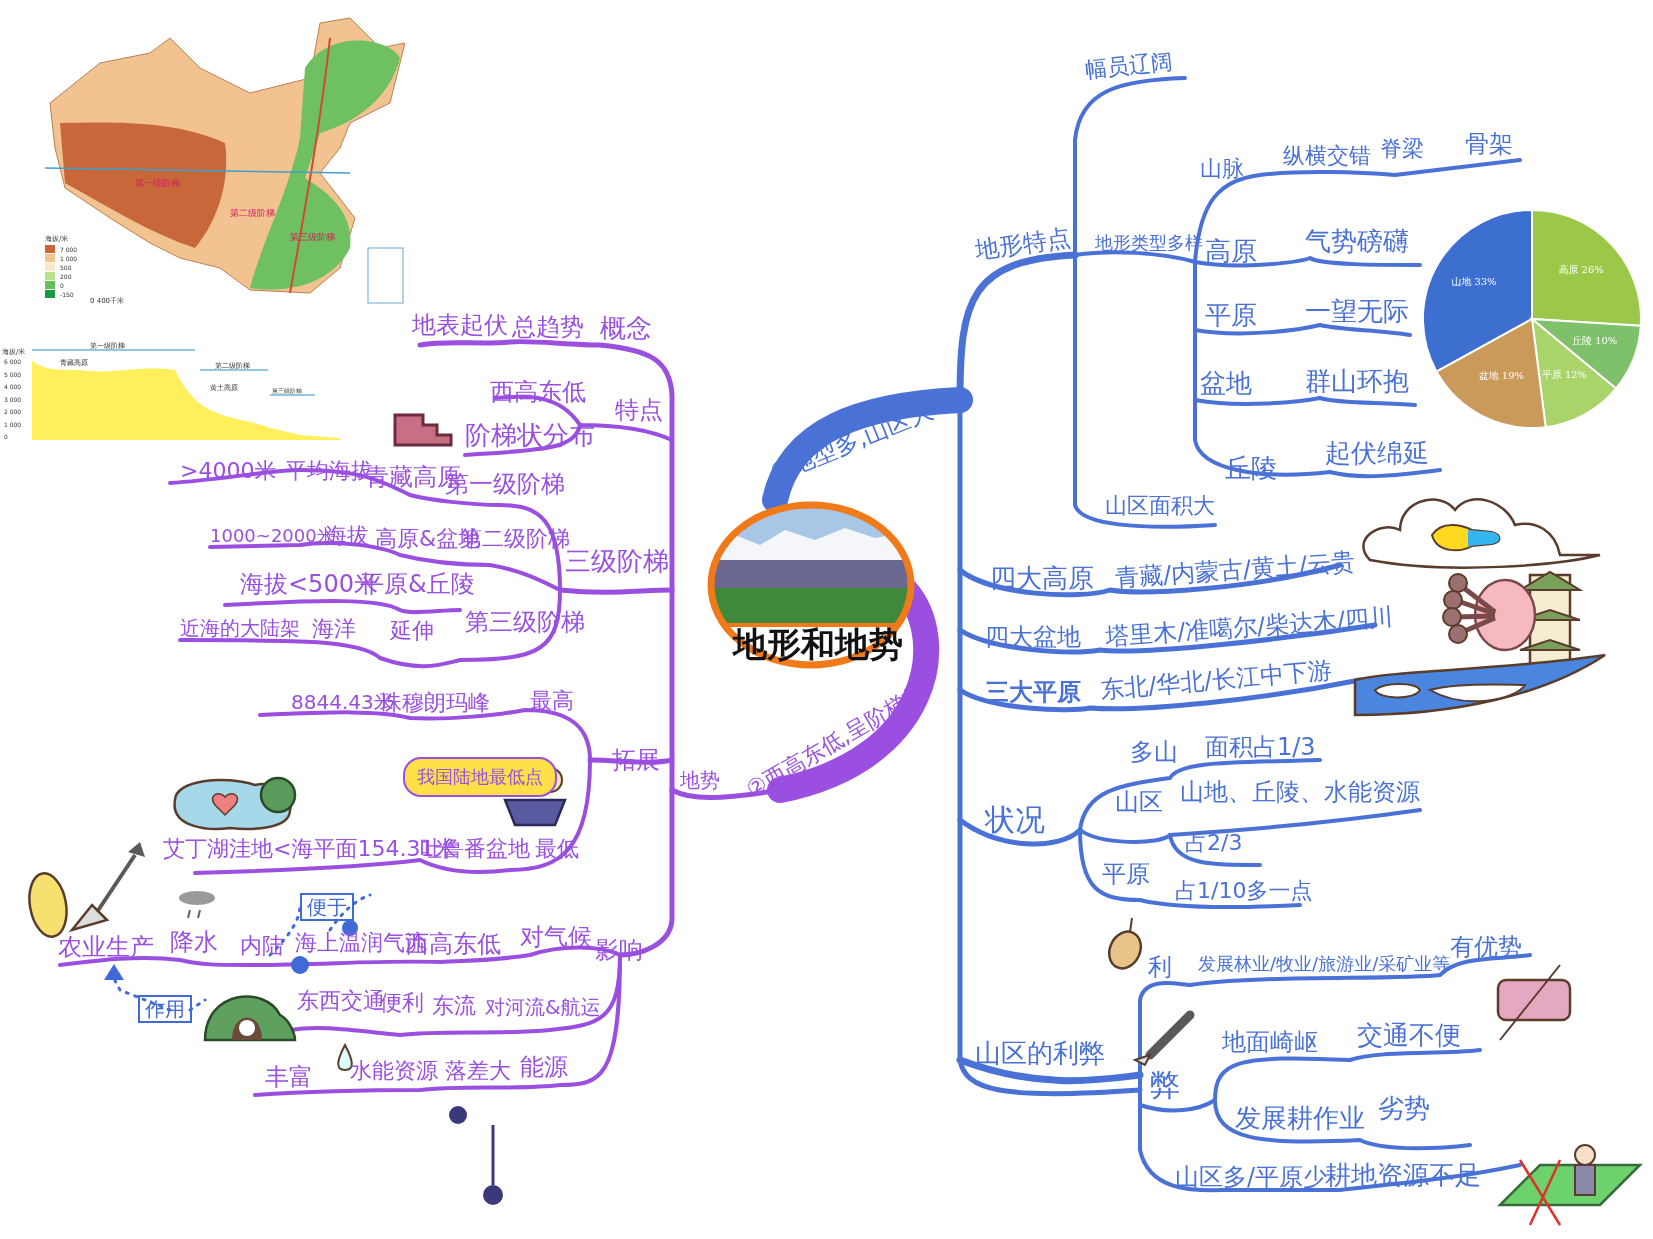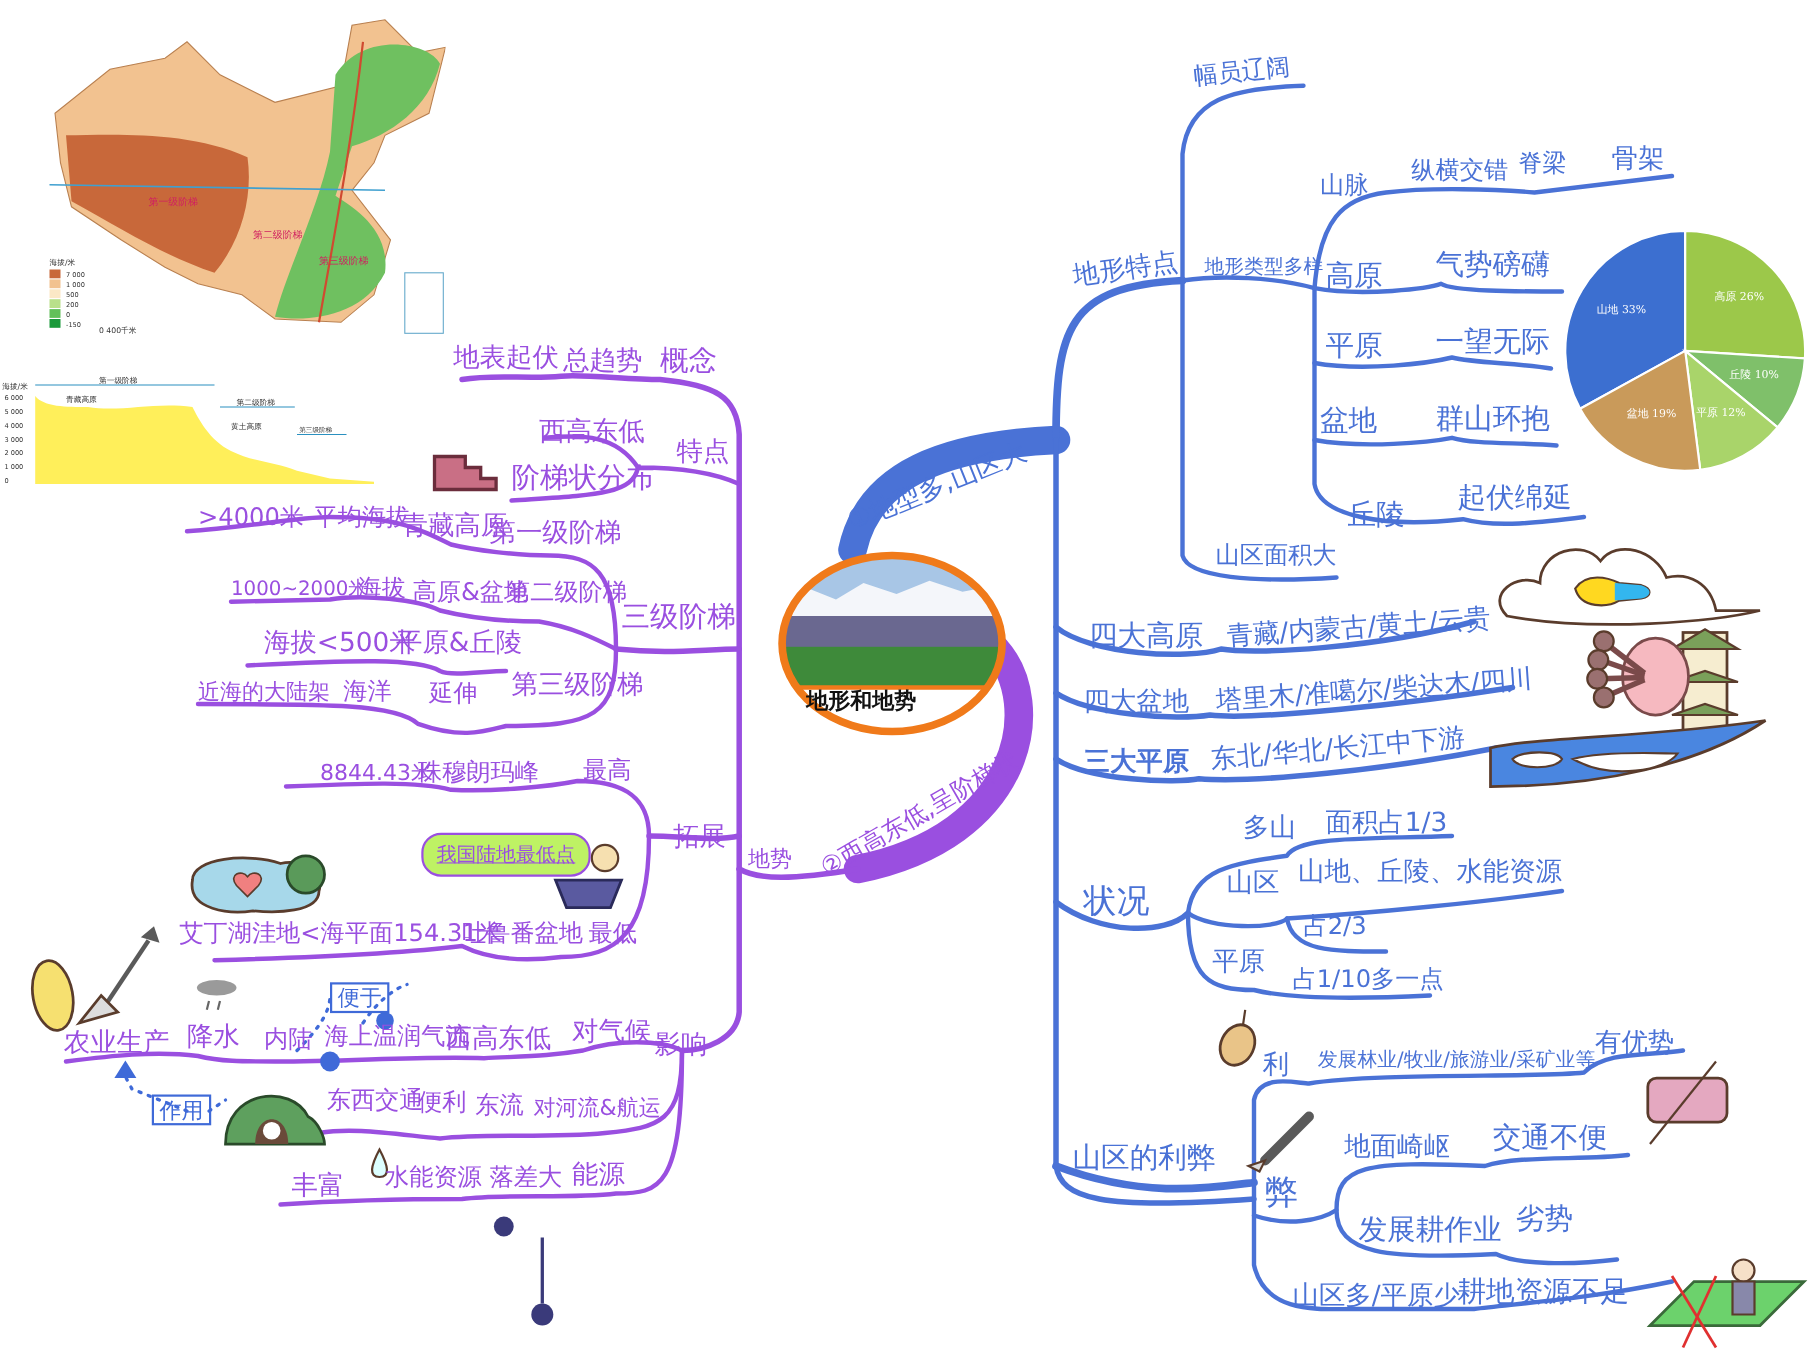--- a/index.html
+++ b/index.html
@@ -7,21 +7,21 @@
   #canvas{position:absolute;left:0;top:0;width:1653px;height:1239px;}
   .t{position:absolute;white-space:nowrap;line-height:1;font-family:"DejaVu Sans",sans-serif;}
   .pu{color:#9a4fe0;}
   .bl{color:#4a72d6;}
   .s18{font-size:18px;}.s20{font-size:20px;}.s22{font-size:22px;}.s24{font-size:24px;}.s26{font-size:26px;}.s30{font-size:30px;}
   .map{position:absolute;left:20px;top:8px;width:385px;height:300px;}
   .profile{position:absolute;left:0;top:340px;width:350px;height:105px;}
   .pie{position:absolute;left:1418px;top:205px;width:228px;height:228px;}
   .center{position:absolute;left:705px;top:500px;width:212px;height:170px;}
   .boxed{border:2px solid #3f6ad8;padding:2px 5px;color:#3f6ad8;}
-  .bubble{position:absolute;left:383px;top:757px;padding:6px 12px;border:2px solid #9a4fe0;border-radius:18px;color:#9a4fe0;font-size:18px;background:#bef264;text-decoration:underline;}
+  .bubble{position:absolute;left:403px;top:757px;padding:6px 12px;border:2px solid #9a4fe0;border-radius:18px;color:#9a4fe0;font-size:18px;background:#fde047;}
 </style>
 </head>
 <body>
 
 <svg id="canvas" viewBox="0 0 1653 1239" xmlns="http://www.w3.org/2000/svg">
   <g fill="none" stroke-linecap="round" stroke-linejoin="round">
 
     <path d="M775 500 C 790 430, 860 405, 960 400" stroke="#4a72d6" stroke-width="26"></path>
 
     <path d="M905 590 C 950 640, 930 760, 780 790" stroke="#9a4fe0" stroke-width="26"></path>
@@ -242,21 +242,21 @@
     <g clip-path="url(#cc)">
       <rect x="0" y="0" width="212" height="60" fill="#a8c6e6"></rect>
       <path d="M0 55 L 30 35 L 55 45 L 80 30 L 110 40 L 140 28 L 170 38 L 212 30 L 212 70 L 0 70 Z" fill="#f4f6fa"></path>
       <rect x="0" y="60" width="212" height="30" fill="#6a6890"></rect>
       <rect x="0" y="88" width="212" height="40" fill="#3e8a3a"></rect>
       <rect x="0" y="125" width="212" height="50" fill="#fff"></rect>
       <line x1="0" y1="125" x2="212" y2="125" stroke="#f07a1a" stroke-width="4"></line>
     </g>
     <ellipse cx="106" cy="85" rx="100" ry="80" fill="none" stroke="#f07a1a" stroke-width="7"></ellipse>
   </svg>
-  <div class="t" style="left:28px;top:127px;font-size:20px;font-weight:bold;color:#111;text-align:center;">地形和地势</div>
+  <div class="t" style="left:28px;top:127px;font-size:34px;font-weight:bold;color:#111;text-align:center;">地形和地势</div>
 </div>
 
 <div class="t bl s24" style="left:765px;top:430px;transform:rotate(-22deg);">①地型多,山区大</div>
 <div class="t pu s22" style="left:735px;top:730px;transform:rotate(-30deg);">②西高东低,呈阶梯状</div>
 <div class="t pu s20" style="left:680px;top:770px;">地势</div>
 
 <div class="t pu s26" style="left:600px;top:315px;">概念</div>
 <div class="t pu s24" style="left:512px;top:315px;">总趋势</div>
 <div class="t pu s24" style="left:412px;top:313px;">地表起伏</div>
 

